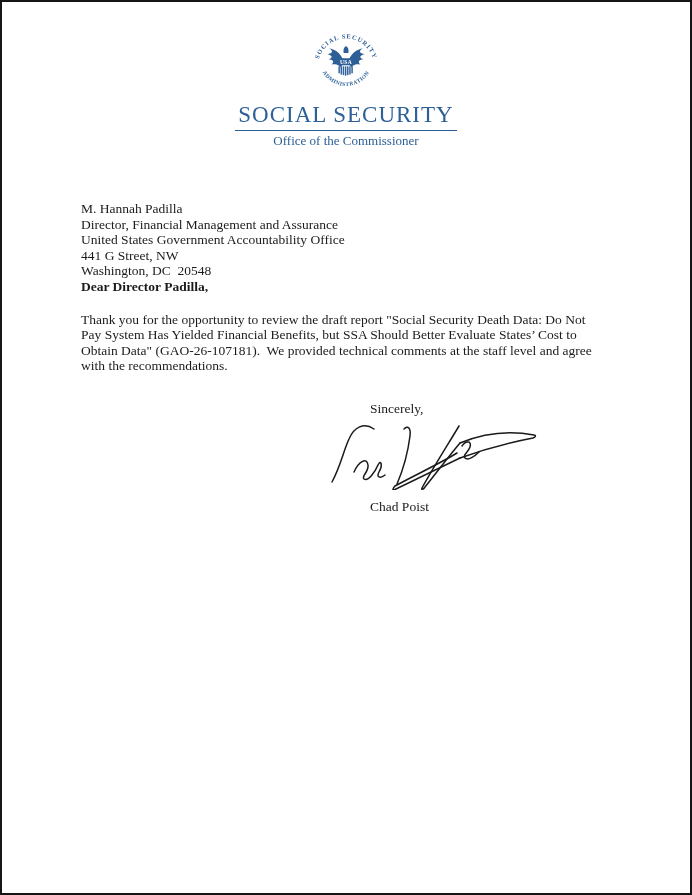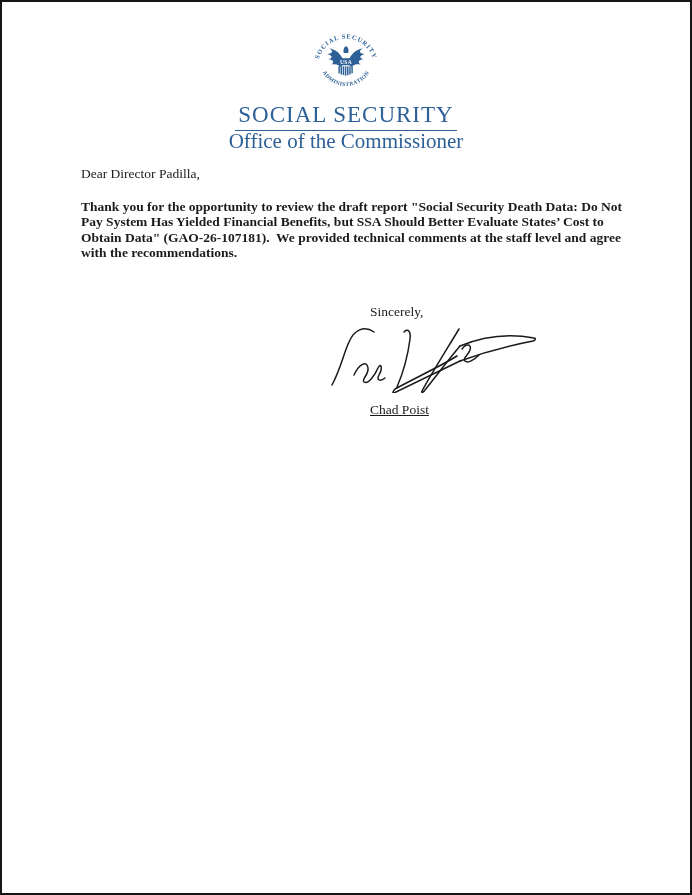--- a/index.html
+++ b/index.html
@@ -24,50 +24,49 @@
     margin-top:3px;
     font-size:23px;
     line-height:25px;
     letter-spacing:1px;
     color:#2d6096;
     padding:0 3px 3px 3px;
     border-bottom:1.5px solid #2d6096;
   }
   .ssa-subtitle{
     margin-top:1px;
-    font-size:21px;
+    font-size:13px;
     line-height:18px;
     color:#2d6096;
   }
   
   .letter-body{
     padding-left:79px;
     font-size:13.5px;
     line-height:15.6px;
   }
   .recipient-block{margin-top:51px;}
   .recipient-block div{white-space:pre-wrap;}
-  .greeting{margin-top:16px;}
+  .greeting{font-weight:bold;}
   .para{
     margin-top:17px;
     width:585px;
     white-space:pre-wrap;
-    font-weight:bold;
   }
   
   .closing{
-    margin-top:43px;
+    margin-top:27px;
     margin-left:289px;
   }
   .signature{
     display:block;
     margin-left:-43px;
     margin-top:3px;
   }
-  .signer{margin-top:9px;text-decoration:underline;}
+  .signer{margin-top:9px;}
 </style>
 </head>
 <body>
 
 <div class="page">
 
   <div class="letterhead">
 
     <svg class="seal" width="72" height="70" viewBox="0 0 120 120" aria-hidden="true">
       <defs>
@@ -102,20 +101,27 @@
     </svg>
 
     <div>
       <span class="ssa-title">SOCIAL SECURITY</span>
     </div>
     <div class="ssa-subtitle">Office of the Commissioner</div>
   </div>
 
   <div class="letter-body">
 
+    <div class="recipient-block">
+      <div>M. Hannah Padilla</div>
+      <div>Director, Financial Management and Assurance</div>
+      <div>United States Government Accountability Office</div>
+      <div>441 G Street, NW</div>
+      <div>Washington, DC  20548</div>
+    </div>
 
     <div class="greeting">Dear Director Padilla,</div>
 
     <div class="para">Thank you for the opportunity to review the draft report "Social Security Death Data: Do Not
 Pay System Has Yielded Financial Benefits, but SSA Should Better Evaluate States’ Cost to
 Obtain Data" (GAO-26-107181).  We provided technical comments at the staff level and agree
 with the recommendations.</div>
 
 
     <div class="closing">

